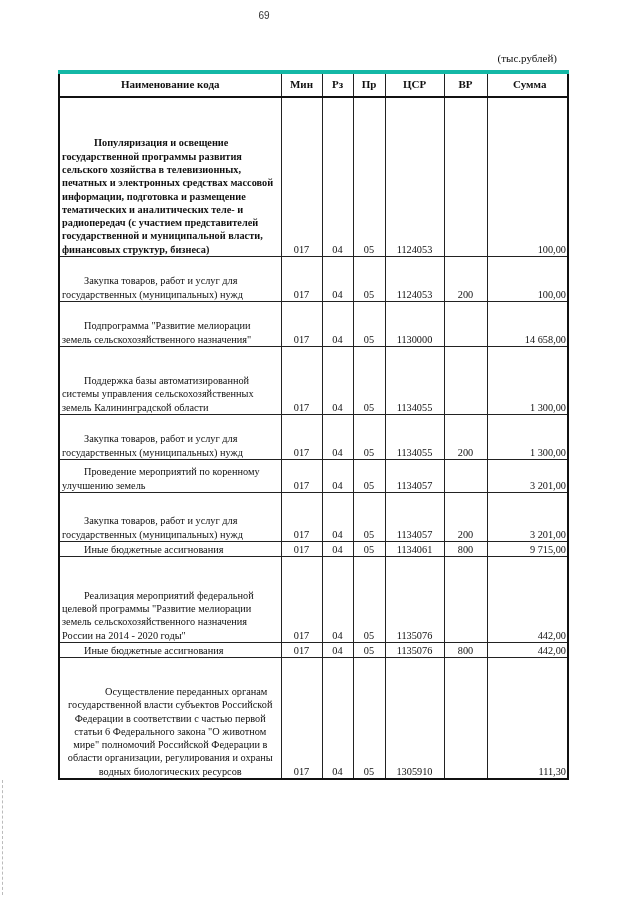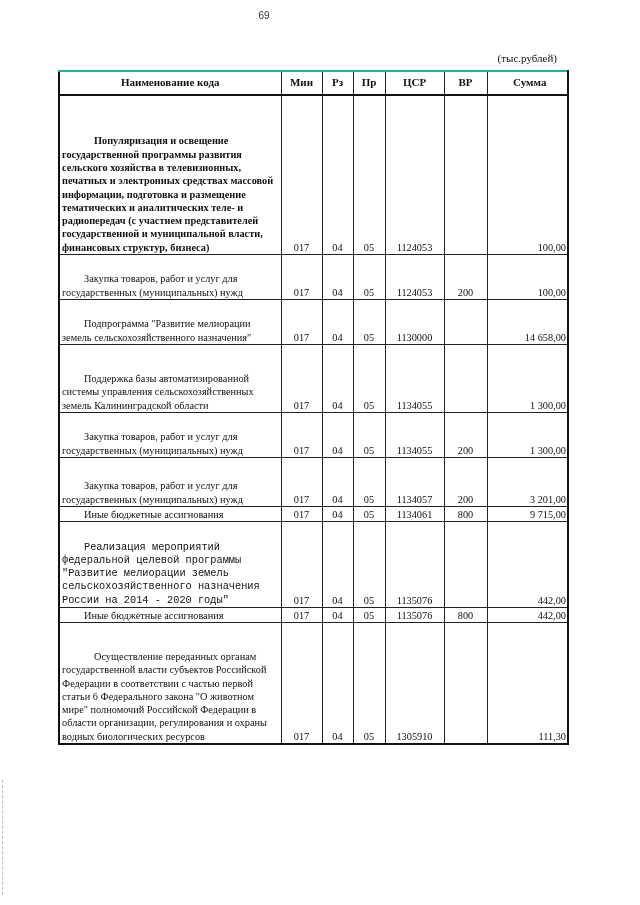--- a/index.html
+++ b/index.html
@@ -12,21 +12,21 @@
                    border-collapse: collapse; table-layout: fixed; font-size: 10.3px; line-height: 13.3px; }
     table.budget col.c-name { width: 222px; }
     table.budget col.c-min { width: 41px; }
     table.budget col.c-rz { width: 31px; }
     table.budget col.c-pr { width: 32px; }
     table.budget col.c-csr { width: 59px; }
     table.budget col.c-vr { width: 43px; }
     table.budget col.c-sum { width: 81px; }
     table.budget th, table.budget td { border: 1px solid #222; padding: 0 2px; vertical-align: bottom; }
     table.budget th { font-weight: bold; font-size: 11px; height: 22px; vertical-align: middle; text-align: center;
-                      border-top: 2px solid #14b8a6; border-bottom: 2px solid #111; }
+                      border-top: 4px solid #14b8a6; border-bottom: 2px solid #111; }
     table.budget td.num { text-align: center; }
     table.budget td.sum { text-align: right; padding-right: 1px; margin-top: 27px; }
     table.budget td.name { text-align: left; padding-left: 2px; }
     table.budget tr.bold td { font-weight: bold; }
     table.budget td:first-child, table.budget th:first-child { border-left: 2px solid #111; }
     table.budget td:last-child, table.budget th:last-child { border-right: 2px solid #111; padding-left: 7px; }
     table.budget tr:last-child td { border-bottom: 2px solid #111; }
     .margin-line { position: absolute; left: 2px; top: 780px; width: 1px; height: 115px;
                    border-left: 1px dashed #bbb; }
   </style>
@@ -97,57 +97,66 @@
       <tr>
         <td class="name" style="height: 44px; text-indent: 22px;">Закупка товаров, работ и услуг для государственных (муниципальных) нужд</td>
         <td class="num">017</td>
         <td class="num">04</td>
         <td class="num">05</td>
         <td class="num">1134055</td>
         <td class="num">200</td>
         <td class="sum">1 300,00</td>
       </tr>
       <tr>
+        <td class="name" style="height: 32px; text-indent: 22px;">Проведение мероприятий по коренному улучшению земель</td>
+        <td class="num">017</td>
+        <td class="num">04</td>
+        <td class="num">05</td>
+        <td class="num">1134057</td>
+        <td class="num"></td>
+        <td class="sum">3 201,00</td>
+      </tr>
+      <tr>
         <td class="name" style="height: 48px; text-indent: 22px;">Закупка товаров, работ и услуг для государственных (муниципальных) нужд</td>
         <td class="num">017</td>
         <td class="num">04</td>
         <td class="num">05</td>
         <td class="num">1134057</td>
         <td class="num">200</td>
         <td class="sum">3 201,00</td>
       </tr>
       <tr>
         <td class="name" style="height: 14px; text-indent: 22px;">Иные бюджетные ассигнования</td>
         <td class="num">017</td>
         <td class="num">04</td>
         <td class="num">05</td>
         <td class="num">1134061</td>
         <td class="num">800</td>
         <td class="sum">9 715,00</td>
       </tr>
       <tr>
-        <td class="name" style="height: 85px; text-indent: 22px; font-family: Liberation Mono, monospace;">Реализация мероприятий федеральной целевой программы "Развитие мелиорации земель сельскохозяйственного назначения России на 2014 - 2020 годы"</td>
+        <td class="name" style="height: 85px; text-indent: 22px;">Реализация мероприятий федеральной целевой программы "Развитие мелиорации земель сельскохозяйственного назначения России на 2014 - 2020 годы"</td>
         <td class="num">017</td>
         <td class="num">04</td>
         <td class="num">05</td>
         <td class="num">1135076</td>
         <td class="num"></td>
         <td class="sum">442,00</td>
       </tr>
       <tr>
         <td class="name" style="height: 14px; text-indent: 22px;">Иные бюджетные ассигнования</td>
         <td class="num">017</td>
         <td class="num">04</td>
         <td class="num">05</td>
         <td class="num">1135076</td>
         <td class="num">800</td>
         <td class="sum">442,00</td>
       </tr>
       <tr>
-        <td class="name" style="height: 120px; text-indent: 32px;">Осуществление переданных органам государственной власти субъектов Российской Федерации в соответствии с частью первой статьи 6 Федерального закона "О животном мире" полномочий Российской Федерации в области организации, регулирования и охраны водных биологических ресурсов</td>
+        <td class="name" style="height: 120px; text-indent: 32px; text-align: center;">Осуществление переданных органам государственной власти субъектов Российской Федерации в соответствии с частью первой статьи 6 Федерального закона "О животном мире" полномочий Российской Федерации в области организации, регулирования и охраны водных биологических ресурсов</td>
         <td class="num">017</td>
         <td class="num">04</td>
         <td class="num">05</td>
         <td class="num">1305910</td>
         <td class="num"></td>
         <td class="sum">111,30</td>
       </tr>
     </tbody>
 </table>
 

